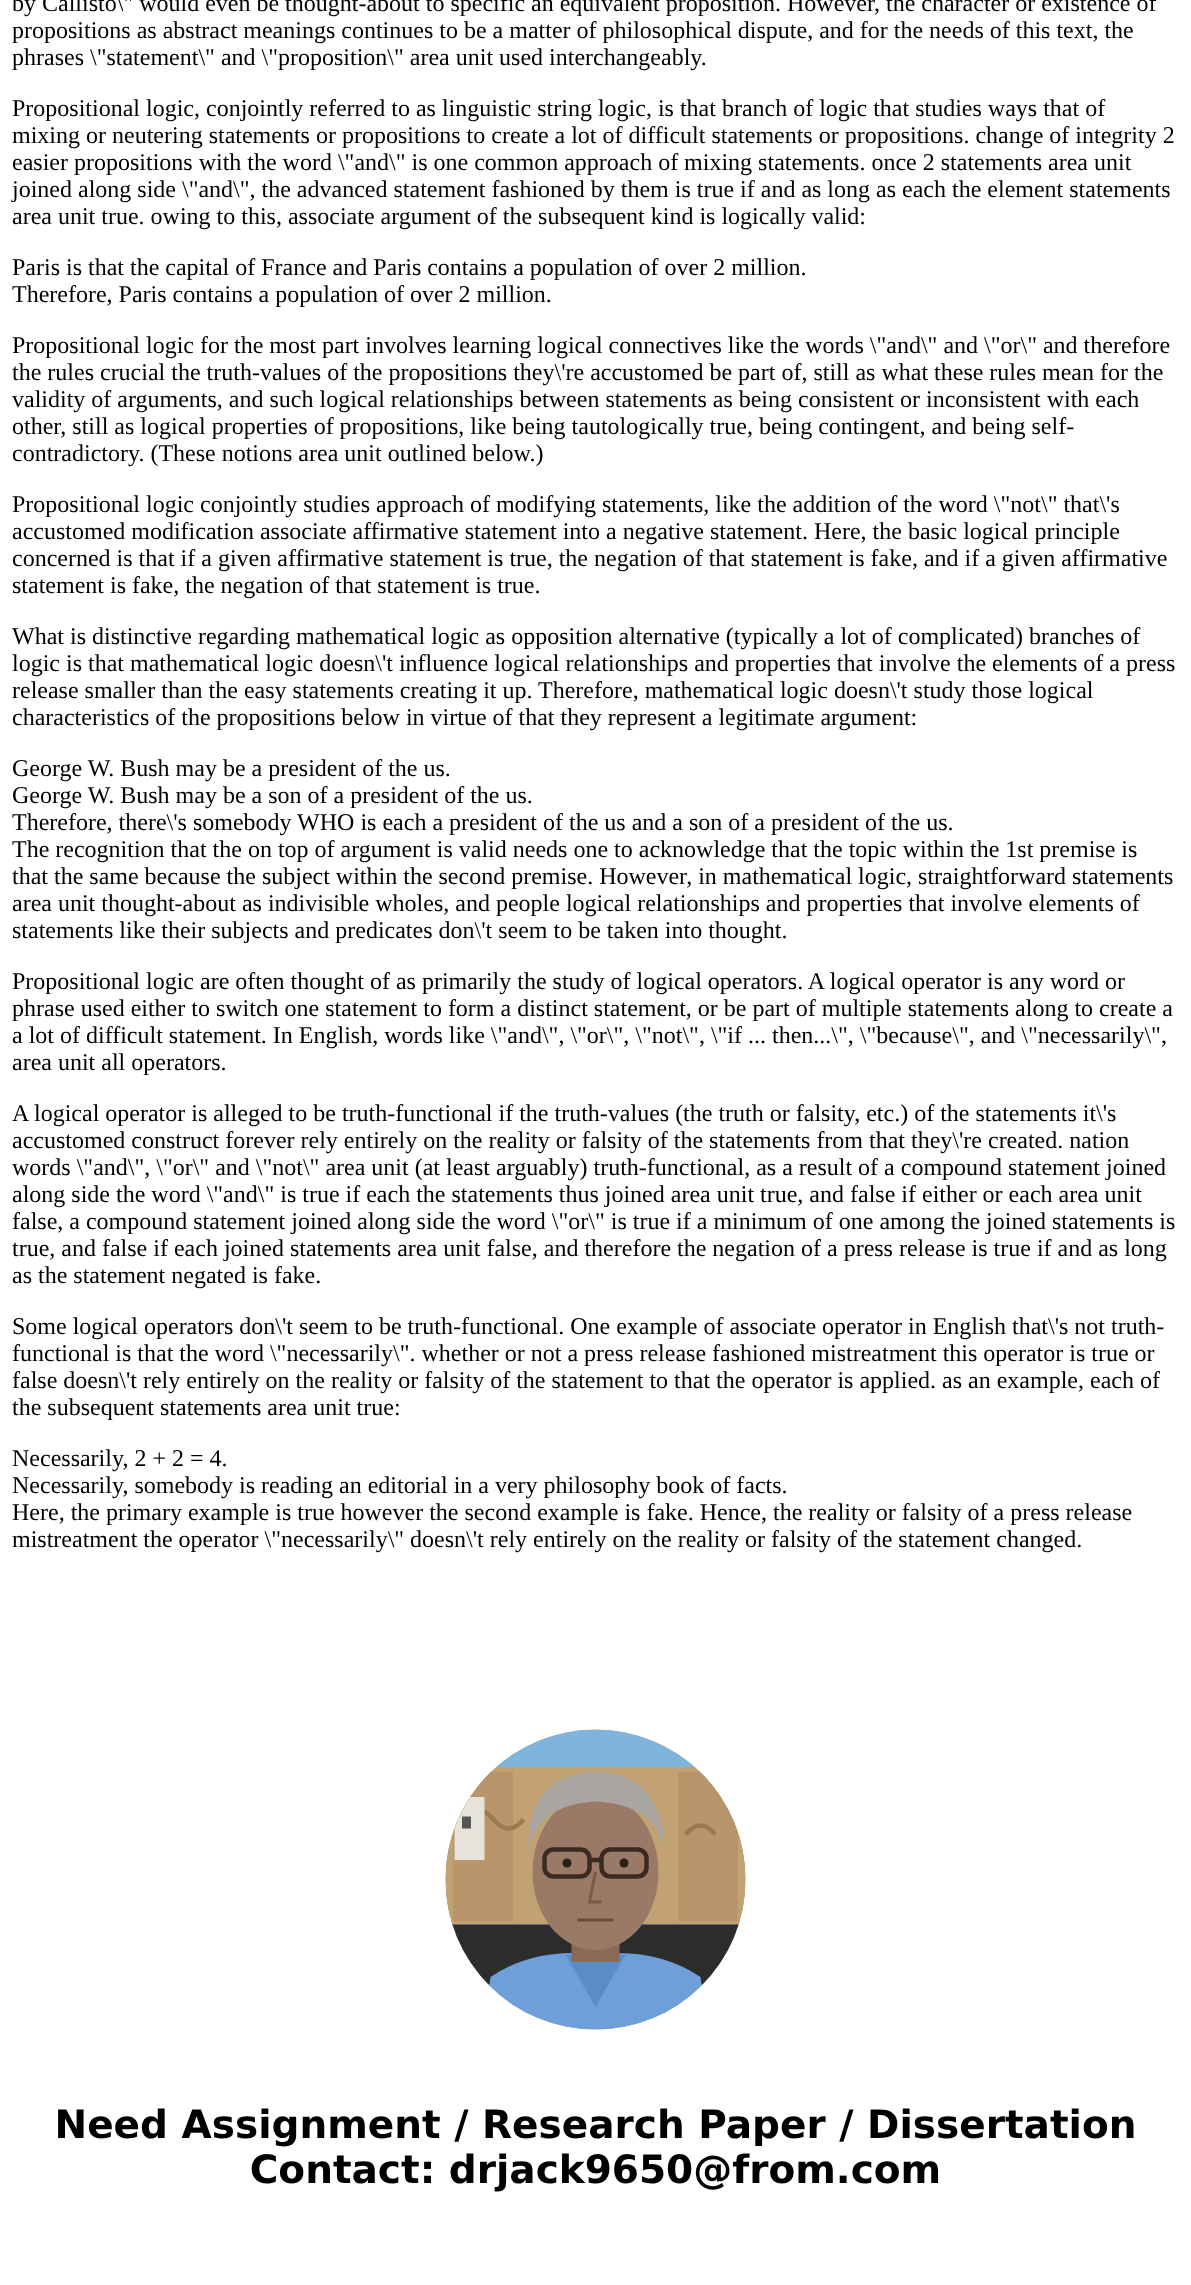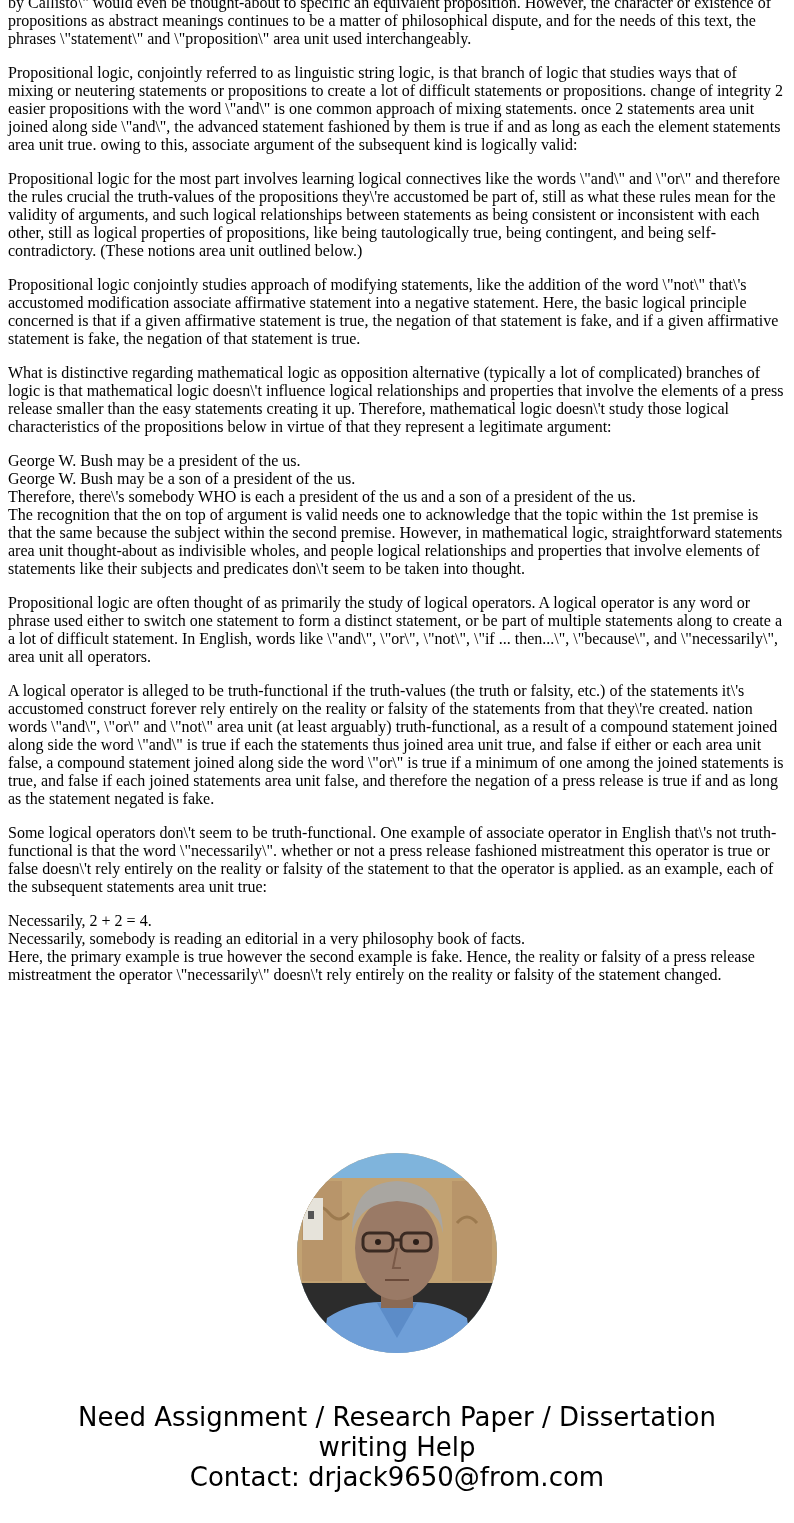--- a/index.html
+++ b/index.html
@@ -33,33 +33,35 @@
       overflow: hidden;
       background: #c9a777;
     }
     .footer {
       position: absolute;
       left: 0;
       top: 1402px;
       width: 794px;
       text-align: center;
       font-family: "DejaVu Sans", sans-serif;
-      font-weight: normal;
+      font-weight: bold;
       font-size: 26px;
       line-height: 30px;
       color: #000000;
     }
     .footer div { margin: 0; }
   </style>
 </head>
 <body>
 
 <div class="content">
   <p>by Callisto\" would even be thought-about to specific an equivalent proposition. However, the character or existence of propositions as abstract meanings continues to be a matter of philosophical dispute, and for the needs of this text, the phrases \"statement\" and \"proposition\" area unit used interchangeably.</p>
   <p>Propositional logic, conjointly referred to as linguistic string logic, is that branch of logic that studies ways that of mixing or neutering statements or propositions to create a lot of difficult statements or propositions. change of integrity 2 easier propositions with the word \"and\" is one common approach of mixing statements. once 2 statements area unit joined along side \"and\", the advanced statement fashioned by them is true if and as long as each the element statements area unit true. owing to this, associate argument of the subsequent kind is logically valid:</p>
+  <p>Paris is that the capital of France and Paris contains a population of over 2 million.
+Therefore, Paris contains a population of over 2 million.</p>
   <p>Propositional logic for the most part involves learning logical connectives like the words \"and\" and \"or\" and therefore the rules crucial the truth-values of the propositions they\'re accustomed be part of, still as what these rules mean for the validity of arguments, and such logical relationships between statements as being consistent or inconsistent with each other, still as logical properties of propositions, like being tautologically true, being contingent, and being self-contradictory. (These notions area unit outlined below.)</p>
   <p>Propositional logic conjointly studies approach of modifying statements, like the addition of the word \"not\" that\'s accustomed modification associate affirmative statement into a negative statement. Here, the basic logical principle concerned is that if a given affirmative statement is true, the negation of that statement is fake, and if a given affirmative statement is fake, the negation of that statement is true.</p>
   <p>What is distinctive regarding mathematical logic as opposition alternative (typically a lot of complicated) branches of logic is that mathematical logic doesn\'t influence logical relationships and properties that involve the elements of a press release smaller than the easy statements creating it up. Therefore, mathematical logic doesn\'t study those logical characteristics of the propositions below in virtue of that they represent a legitimate argument:</p>
   <p>George W. Bush may be a president of the us.
 George W. Bush may be a son of a president of the us.
 Therefore, there\'s somebody WHO is each a president of the us and a son of a president of the us.
 The recognition that the on top of argument is valid needs one to acknowledge that the topic within the 1st premise is that the same because the subject within the second premise. However, in mathematical logic, straightforward statements area unit thought-about as indivisible wholes, and people logical relationships and properties that involve elements of statements like their subjects and predicates don\'t seem to be taken into thought.</p>
   <p>Propositional logic are often thought of as primarily the study of logical operators. A logical operator is any word or phrase used either to switch one statement to form a distinct statement, or be part of multiple statements along to create a a lot of difficult statement. In English, words like \"and\", \"or\", \"not\", \"if ... then...\", \"because\", and \"necessarily\", area unit all operators.</p>
   <p>A logical operator is alleged to be truth-functional if the truth-values (the truth or falsity, etc.) of the statements it\'s accustomed construct forever rely entirely on the reality or falsity of the statements from that they\'re created. nation words \"and\", \"or\" and \"not\" area unit (at least arguably) truth-functional, as a result of a compound statement joined along side the word \"and\" is true if each the statements thus joined area unit true, and false if either or each area unit false, a compound statement joined along side the word \"or\" is true if a minimum of one among the joined statements is true, and false if each joined statements area unit false, and therefore the negation of a press release is true if and as long as the statement negated is fake.</p>
   <p>Some logical operators don\'t seem to be truth-functional. One example of associate operator in English that\'s not truth-functional is that the word \"necessarily\". whether or not a press release fashioned mistreatment this operator is true or false doesn\'t rely entirely on the reality or falsity of the statement to that the operator is applied. as an example, each of the subsequent statements area unit true:</p>
@@ -99,15 +101,14 @@
     <circle cx="81" cy="89" r="3" fill="#2a1e18"></circle>
     <circle cx="119" cy="89" r="3" fill="#2a1e18"></circle>
 
     <path d="M100 95 L96 115 L104 115" stroke="#7a5a48" stroke-width="2" fill="none"></path>
     <line x1="88" y1="127" x2="112" y2="127" stroke="#6a4a3a" stroke-width="2"></line>
   </svg>
 </div>
 
 <div class="footer">
   <div>Need Assignment / Research Paper / Dissertation</div>
-  <div>writing Help</div>
   <div>Contact: drjack9650@from.com</div>
 </div>
 
 </body></html>

